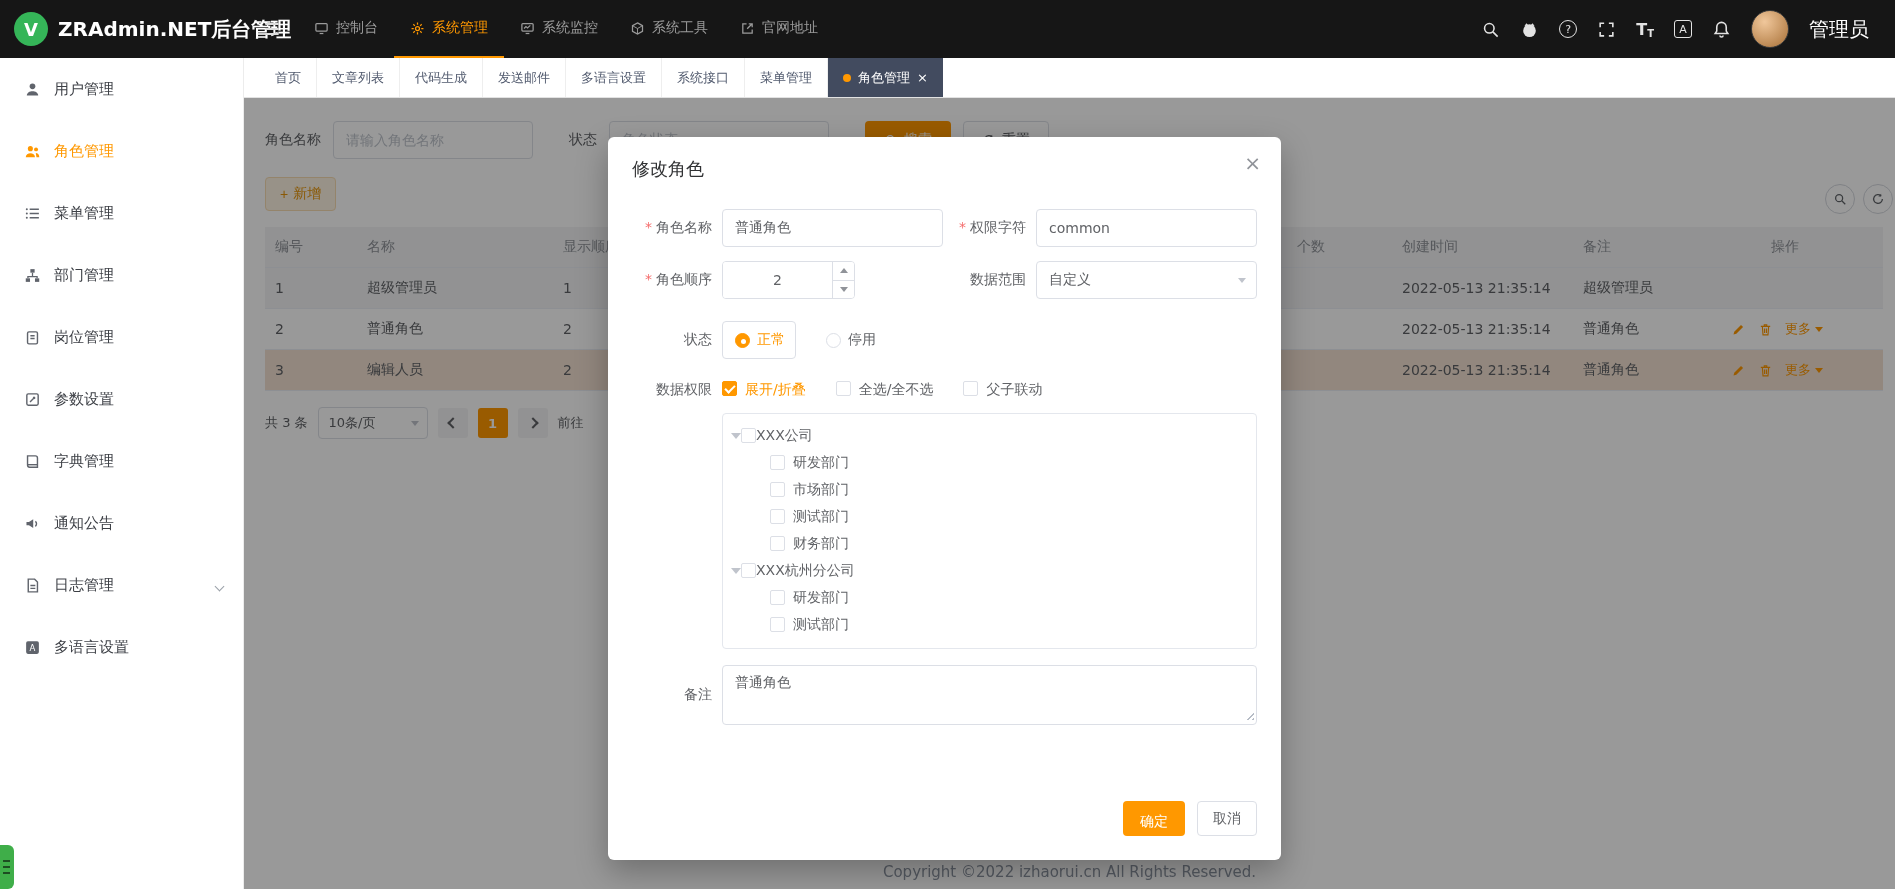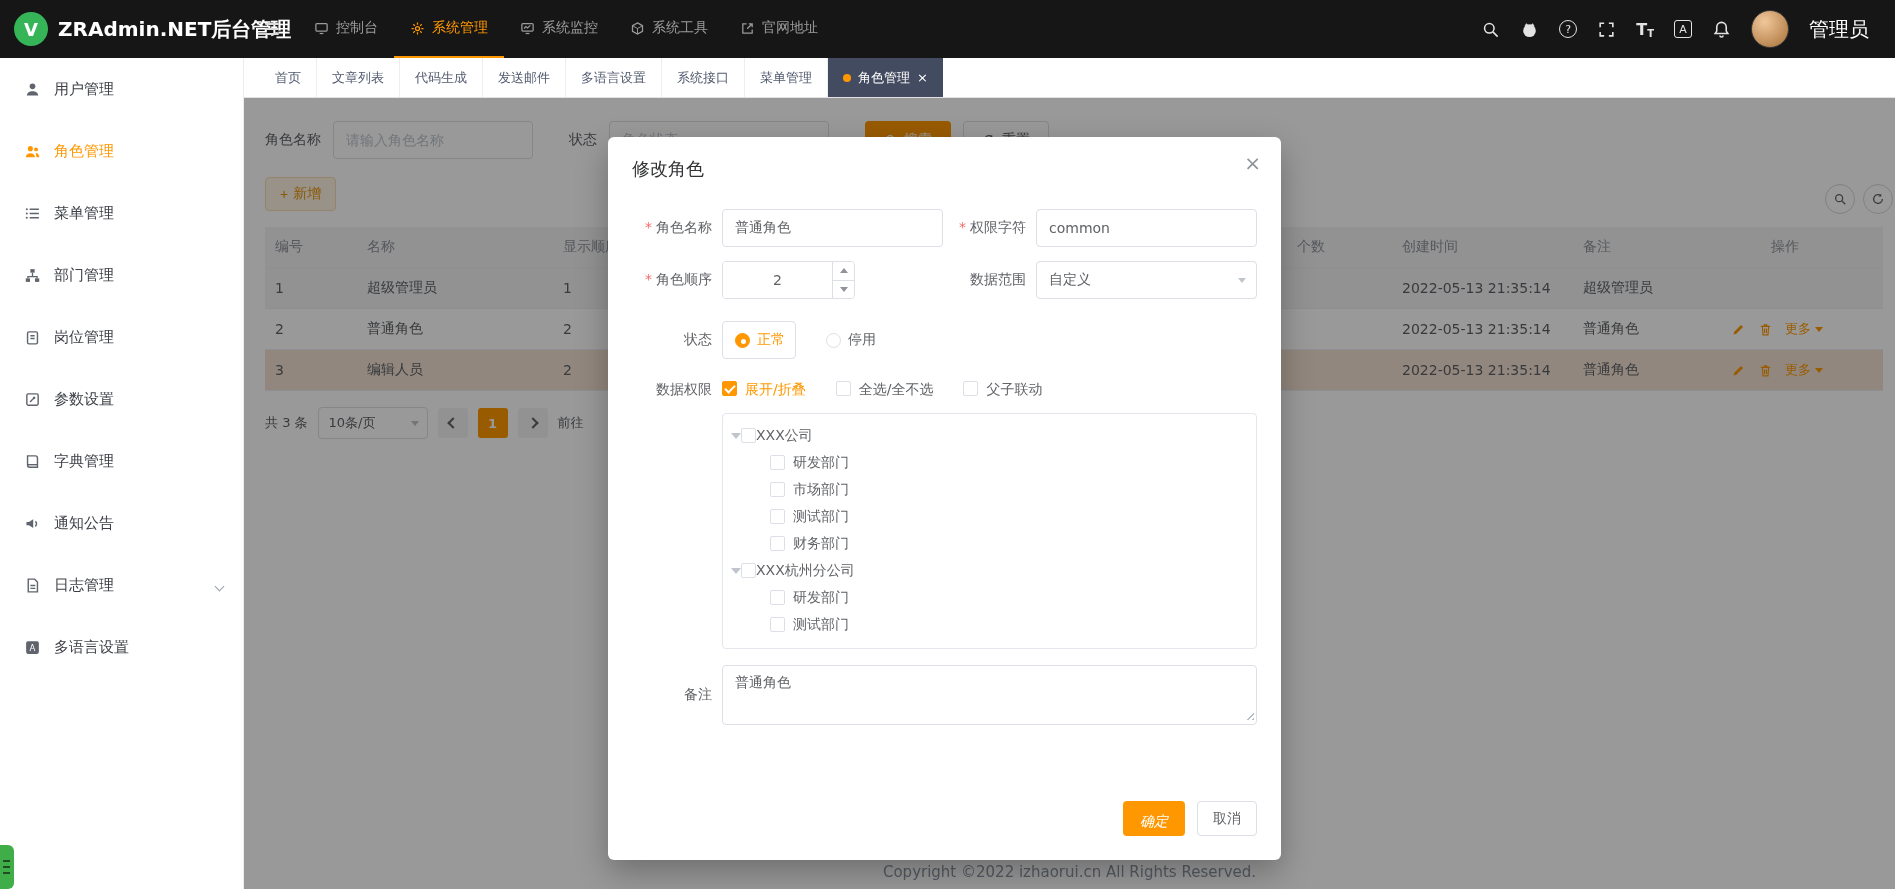--- a/index.html
+++ b/index.html
@@ -133,21 +133,21 @@
   .tnode.child { padding-left:47px; gap:8px; }
   .tarrow { width:0; height:0; border:5px solid transparent; border-top:6px solid #c0c4cc; margin-top:6px; flex:none; }
 
   .txa-wrap { position:relative; width:535px; }
   .txa { width:535px; height:60px; border:1px solid #dcdfe6; border-radius:4px; padding:8px 12px; font:inherit; font-size:14px; color:#606266; resize:none; outline:none; display:block; }
   .grip { position:absolute; right:3px; bottom:5px; width:10px; height:10px;
           background:repeating-linear-gradient(-45deg, #b6bcc6 0 1.5px, transparent 1.5px 4px);
           clip-path:polygon(100% 0, 100% 100%, 0 100%); }
 
   .dlg-footer { position:absolute; right:24px; bottom:24px; display:flex; gap:12px; }
-  .btn-confirm { background:#ff9800; color:#fff; height:35px; padding:12px 17px; border:none; border-radius:4px; font-size:14px; cursor:pointer; font-family:inherit;font-style:italic; }
+  .btn-confirm { background:#ff9800; color:#fff; height:35px; padding:12px 17px; border:none; border-radius:4px; font-size:14px; cursor:pointer; font-family:inherit; }
   .btn-cancel { background:#fff; color:#606266; height:35px; padding:0 15px; border:1px solid #dcdfe6; border-radius:4px; font-size:14px; cursor:pointer; font-family:inherit; }
 
   .chv { width:8px; height:8px; border-left:2px solid #606266; border-bottom:2px solid #606266; display:inline-block; }
   .chv-l { transform:rotate(45deg); }
   .chv-r { transform:rotate(-135deg); }
   .chv-d { transform:rotate(-45deg); border-color:#9aa0a8; width:7px; height:7px; border-width:1.5px; }
 
   .devtools { position:absolute; left:0; bottom:0; width:14px; height:44px; background:#3fae49; border-radius:0 6px 6px 0; z-index:120; display:flex; flex-direction:column; justify-content:center; gap:4px; padding-left:3px; cursor:pointer; }
   .devtools i { display:block; width:7px; height:2px; background:#1d4d22; }
 </style>

